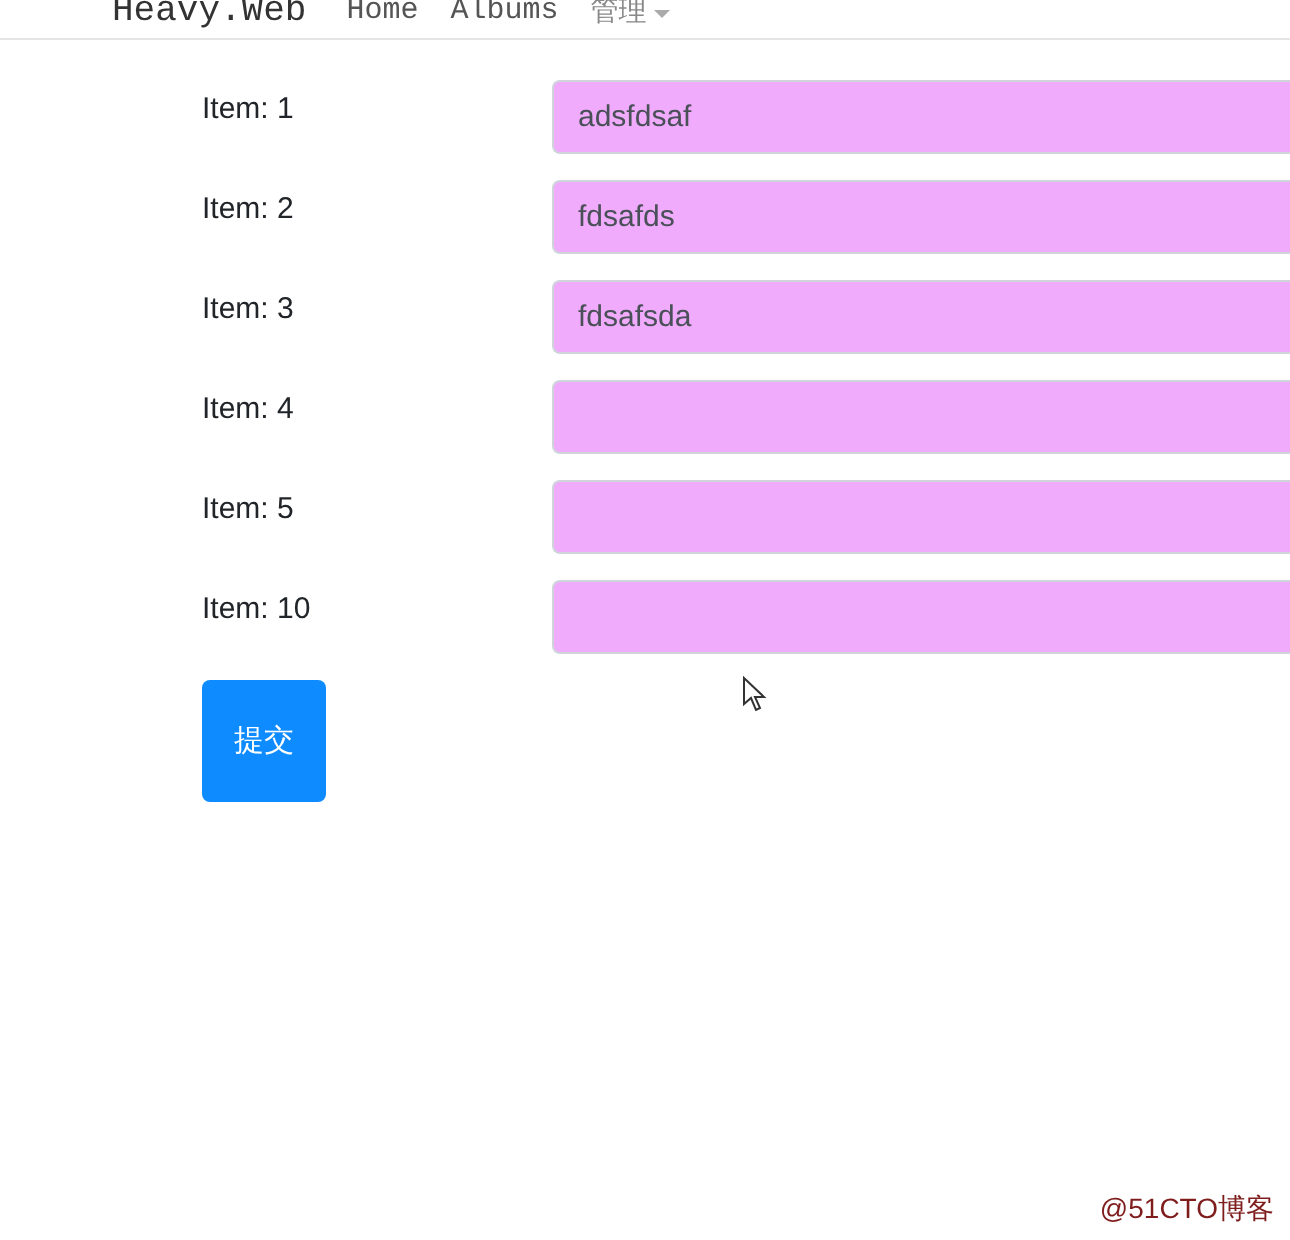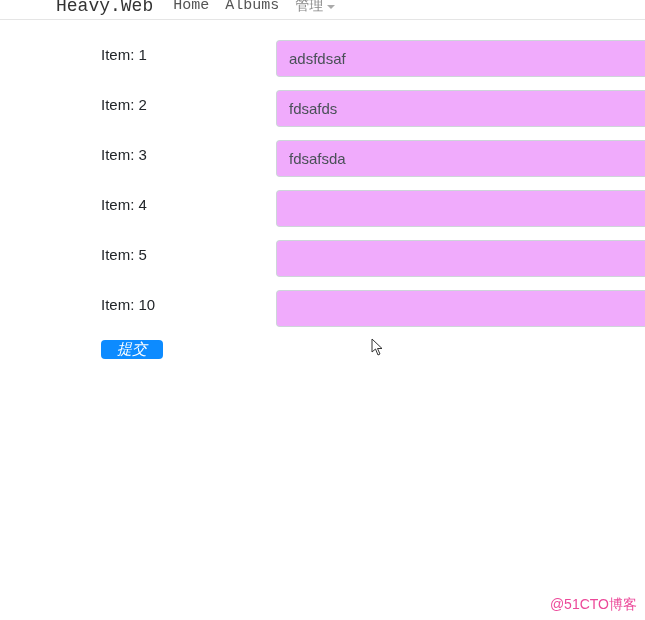--- a/index.html
+++ b/index.html
@@ -85,36 +85,35 @@
       border-radius: 4px;
     }
     .submit-row {
       margin-top: 8px;
     }
     .btn-submit {
       background: #0d8bff;
       color: #fff;
       border: none;
       border-radius: 4px;
-      padding: 0 16px;
+      padding: 21px 16px;
       font-size: 15px;
       cursor: pointer;
-      font-style: italic;
     }
     .cursor {
       position: absolute;
       left: 371px;
       top: 338px;
       pointer-events: none;
     }
     .watermark {
       position: absolute;
       right: 8px;
       bottom: 6px;
-      color: #ec4899;
+      color: #7f1d1d;
       font-size: 14px;
       text-align: right;
     }
   </style>
 </head>
 <body>
 
 <nav class="navbar">
   <span class="brand">Heavy.Web</span>
   <a class="nav-link">Home</a>

